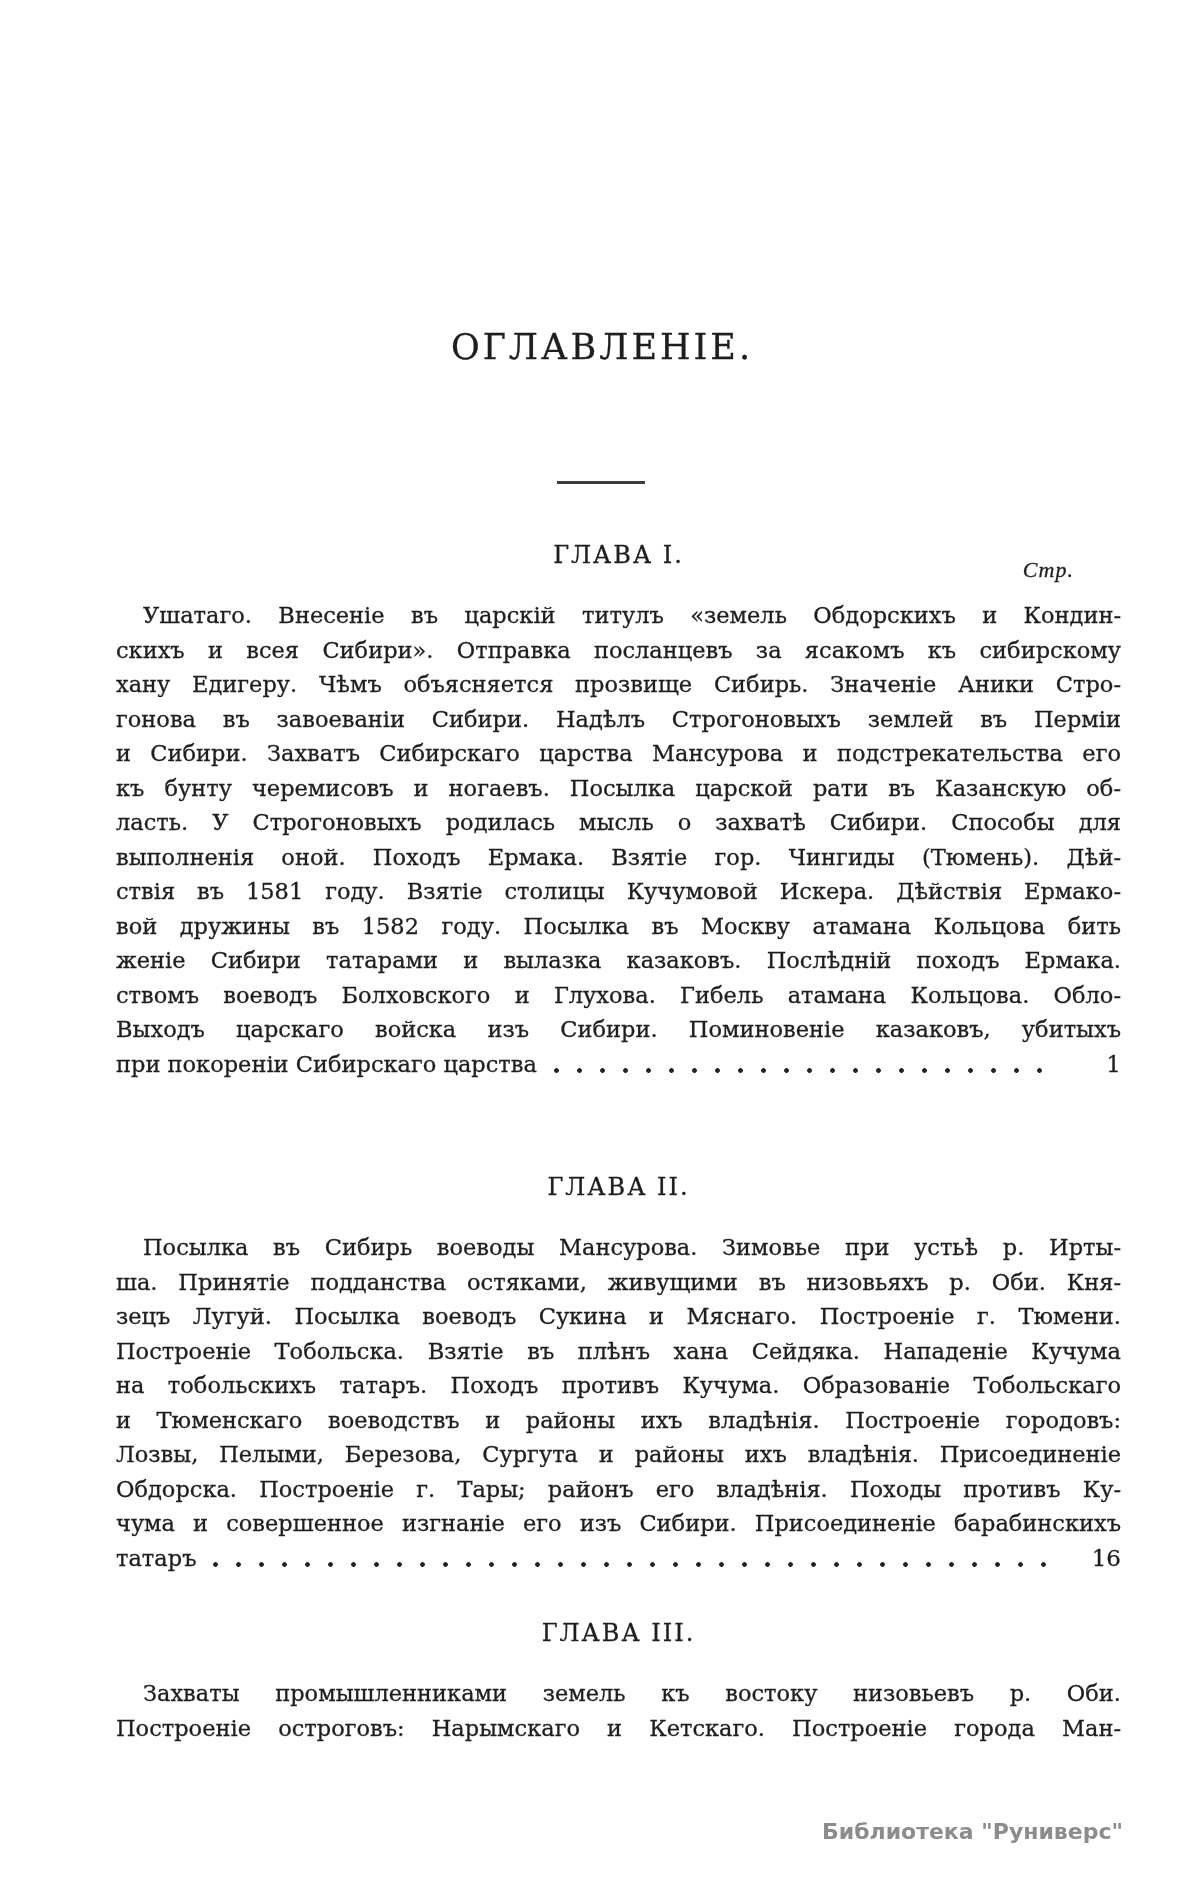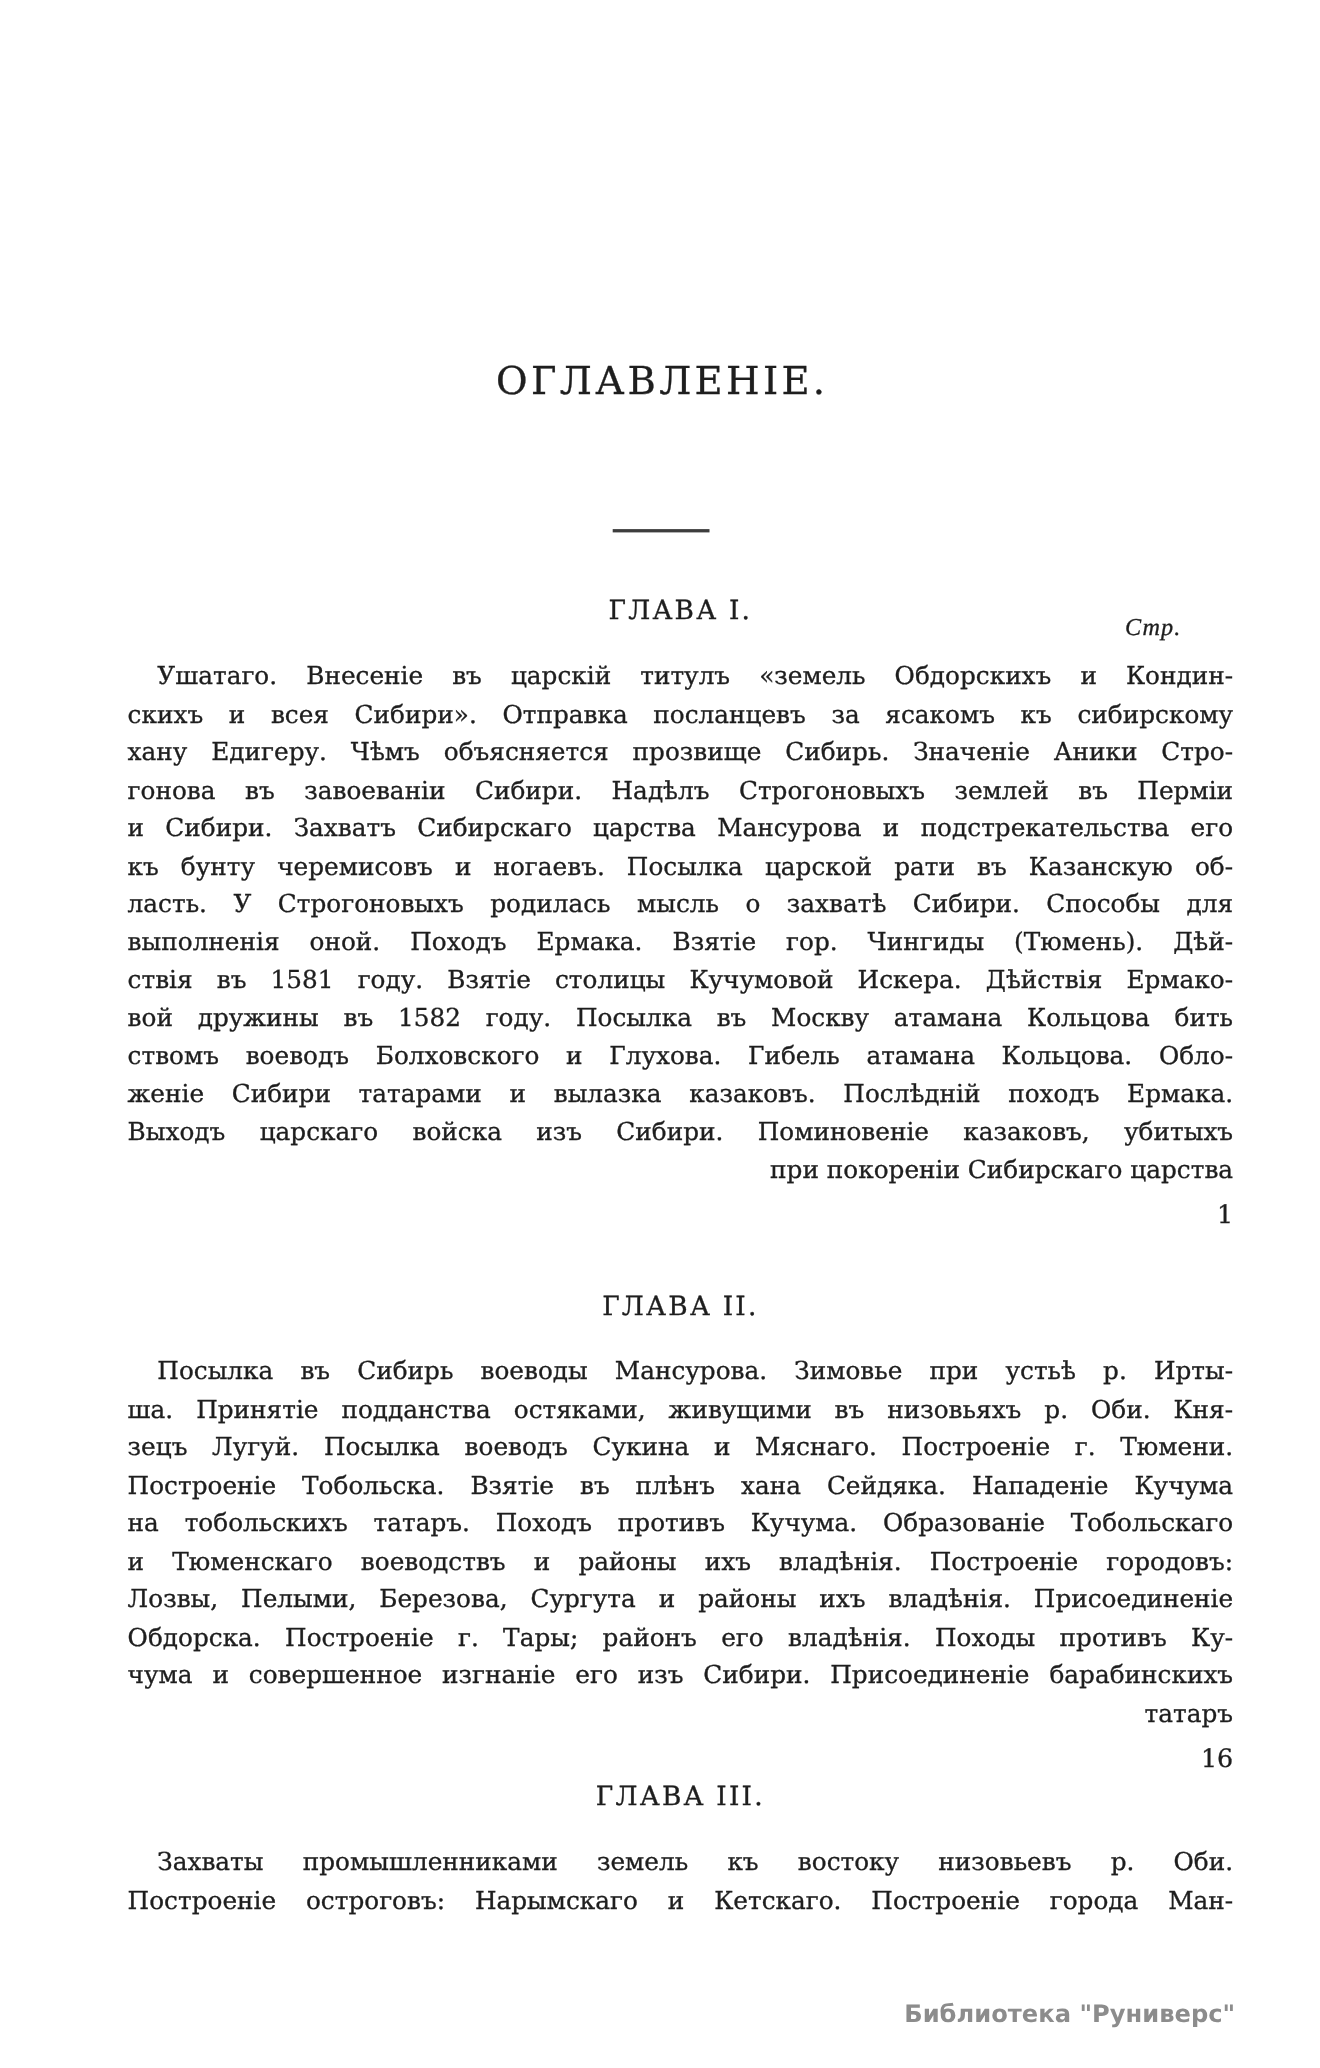--- a/index.html
+++ b/index.html
@@ -35,21 +35,21 @@
   .para{
     margin-top:28px;
     font-size:22.5px;line-height:34.5px;
   }
   .line{
     text-align:justify;
     text-align-last:justify;
     text-justify:inter-word;
   }
   .para .line:first-child{text-indent:27px;}
-  .leader-row{display:flex;align-items:flex-end;flex-direction:column;}
+  .leader-row{display:flex;align-items:center;}
   .leader-dots{
     flex:1;align-self:flex-end;
     height:7px;margin:0 12px 7px 16px;
     background-image:radial-gradient(circle at 3.5px 3.5px,#232323 2px,rgba(0,0,0,0) 2.7px);
     background-size:23px 7px;
     background-repeat:repeat-x;
   }
   .page-num{width:52px;text-align:right;font-size:23px;}
   .watermark{
     position:absolute;top:1819px;left:822px;
@@ -75,22 +75,22 @@
         <div class="line">Ушатаго. Внесеніе въ царскій титулъ «земель Обдорскихъ и Кондин-</div>
         <div class="line">скихъ и всея Сибири». Отправка посланцевъ за ясакомъ къ сибирскому</div>
         <div class="line">хану Едигеру. Чѣмъ объясняется прозвище Сибирь. Значеніе Аники Стро-</div>
         <div class="line">гонова въ завоеваніи Сибири. Надѣлъ Строгоновыхъ землей въ Перміи</div>
         <div class="line">и Сибири. Захватъ Сибирскаго царства Мансурова и подстрекательства его</div>
         <div class="line">къ бунту черемисовъ и ногаевъ. Посылка царской рати въ Казанскую об-</div>
         <div class="line">ласть. У Строгоновыхъ родилась мысль о захватѣ Сибири. Способы для</div>
         <div class="line">выполненія оной. Походъ Ермака. Взятіе гор. Чингиды (Тюмень). Дѣй-</div>
         <div class="line">ствія въ 1581 году. Взятіе столицы Кучумовой Искера. Дѣйствія Ермако-</div>
         <div class="line">вой дружины въ 1582 году. Посылка въ Москву атамана Кольцова бить</div>
+        <div class="line">женіе Сибири татарами и вылазка казаковъ. Послѣдній походъ Ермака.</div>
         <div class="line">ствомъ воеводъ Болховского и Глухова. Гибель атамана Кольцова. Обло-</div>
-        <div class="line">женіе Сибири татарами и вылазка казаковъ. Послѣдній походъ Ермака.</div>
         <div class="line">Выходъ царскаго войска изъ Сибири. Поминовеніе казаковъ, убитыхъ</div>
         <div class="leader-row">
           <span>при покореніи Сибирскаго царства</span>
           <span class="leader-dots"></span>
           <span class="page-num">1</span>
         </div>
       </div>
   </section>
 
   <section class="chapter" style="top:1172px">

